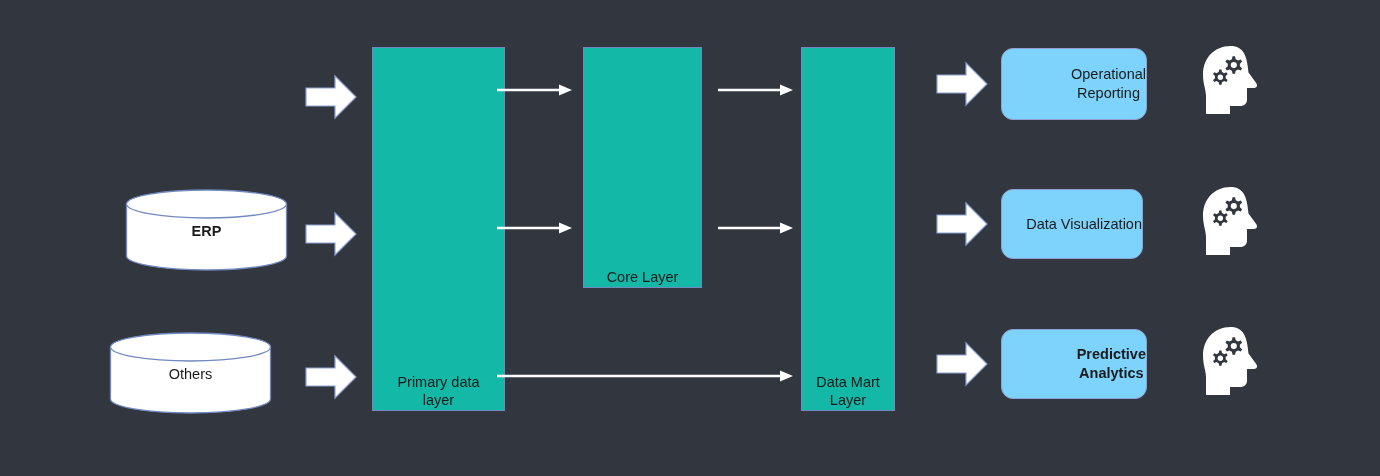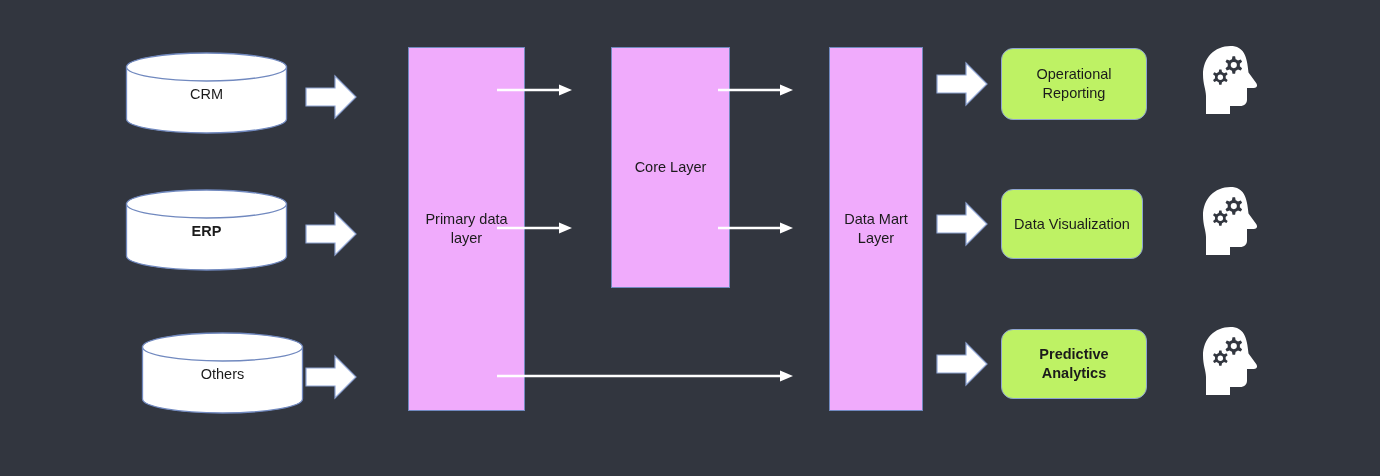--- a/index.html
+++ b/index.html
@@ -23,67 +23,60 @@
   .cyl{position:absolute;}
   .cyl svg{position:absolute;left:0;top:0;}
   .cyl .node-label{
     position:absolute;left:0;right:0;
     top:50%;transform:translateY(-42%);
   }
 
   
   .rect{
     position:absolute;
-    background:#f0abfc;
+    background:#14b8a6;
     border:1.2px solid #7189bf;
     box-sizing:border-box;
-    display:flex;align-items:center;justify-content:center;margin-left:28px;
+    display:flex;align-items:flex-end;justify-content:center;
   }
 
   
   .rrect{
     position:absolute;
-    background:#bef264;
+    background:#7dd3fc;
     border:1.2px solid #8ea3d2;
     border-radius:12px;
     box-sizing:border-box;
-    display:flex;align-items:center;justify-content:center;
+    display:flex;align-items:center;justify-content:flex-end;
   }
 
   
   .blockarrow{position:absolute;}
 
   
   .thinarrow{position:absolute;}
 
   
   .headicon{position:absolute;}
 </style>
 </head>
 <body>
 
 <div id="stage">
 
-  <div class="cyl" style="left:125px;top:52px;width:163px;height:82px;">
-    <svg width="163" height="82" viewBox="0 0 163 82">
-      <path d="M1.5,15 L1.5,67 A80,14 0 0 0 161.5,67 L161.5,15 Z" fill="#ffffff" stroke="#7189bf" stroke-width="1.3"></path>
-      <ellipse cx="81.5" cy="15" rx="80" ry="14" fill="#ffffff" stroke="#7189bf" stroke-width="1.3"></ellipse>
-    </svg>
-    <div class="node-label">CRM</div>
-  </div>
 
   <div class="cyl" style="left:125px;top:189px;width:163px;height:82px;font-weight:bold;">
     <svg width="163" height="82" viewBox="0 0 163 82">
       <path d="M1.5,15 L1.5,67 A80,14 0 0 0 161.5,67 L161.5,15 Z" fill="#ffffff" stroke="#7189bf" stroke-width="1.3"></path>
       <ellipse cx="81.5" cy="15" rx="80" ry="14" fill="#ffffff" stroke="#7189bf" stroke-width="1.3"></ellipse>
     </svg>
     <div class="node-label">ERP</div>
   </div>
 
-  <div class="cyl" style="left:141px;top:332px;width:163px;height:82px;">
+  <div class="cyl" style="left:109px;top:332px;width:163px;height:82px;">
     <svg width="163" height="82" viewBox="0 0 163 82">
       <path d="M1.5,15 L1.5,67 A80,14 0 0 0 161.5,67 L161.5,15 Z" fill="#ffffff" stroke="#7189bf" stroke-width="1.3"></path>
       <ellipse cx="81.5" cy="15" rx="80" ry="14" fill="#ffffff" stroke="#7189bf" stroke-width="1.3"></ellipse>
     </svg>
     <div class="node-label">Others</div>
   </div>
 
   <div class="blockarrow" style="left:305px;top:74px;width:52px;height:46px;">
     <svg width="52" height="46" viewBox="0 0 52 46">
       <path d="M1,14 L30,14 L30,2 L51,23 L30,44 L30,32 L1,32 Z" fill="#ffffff" stroke="#8ea3d2" stroke-width="1.2" stroke-linejoin="miter"></path>
@@ -93,21 +86,21 @@
     <svg width="52" height="46" viewBox="0 0 52 46">
       <path d="M1,14 L30,14 L30,2 L51,23 L30,44 L30,32 L1,32 Z" fill="#ffffff" stroke="#8ea3d2" stroke-width="1.2" stroke-linejoin="miter"></path>
     </svg>
   </div>
   <div class="blockarrow" style="left:305px;top:354px;width:52px;height:46px;">
     <svg width="52" height="46" viewBox="0 0 52 46">
       <path d="M1,14 L30,14 L30,2 L51,23 L30,44 L30,32 L1,32 Z" fill="#ffffff" stroke="#8ea3d2" stroke-width="1.2" stroke-linejoin="miter"></path>
     </svg>
   </div>
 
-  <div class="rect" style="left:380px;top:47px;width:117px;height:364px;">
+  <div class="rect" style="left:372px;top:47px;width:133px;height:364px;">
     <div class="node-label">Primary data
 layer</div>
   </div>
 
   <div class="rect" style="left:583px;top:47px;width:119px;height:241px;">
     <div class="node-label">Core Layer</div>
   </div>
 
   <div class="rect" style="left:801px;top:47px;width:94px;height:364px;">
     <div class="node-label">Data Mart

